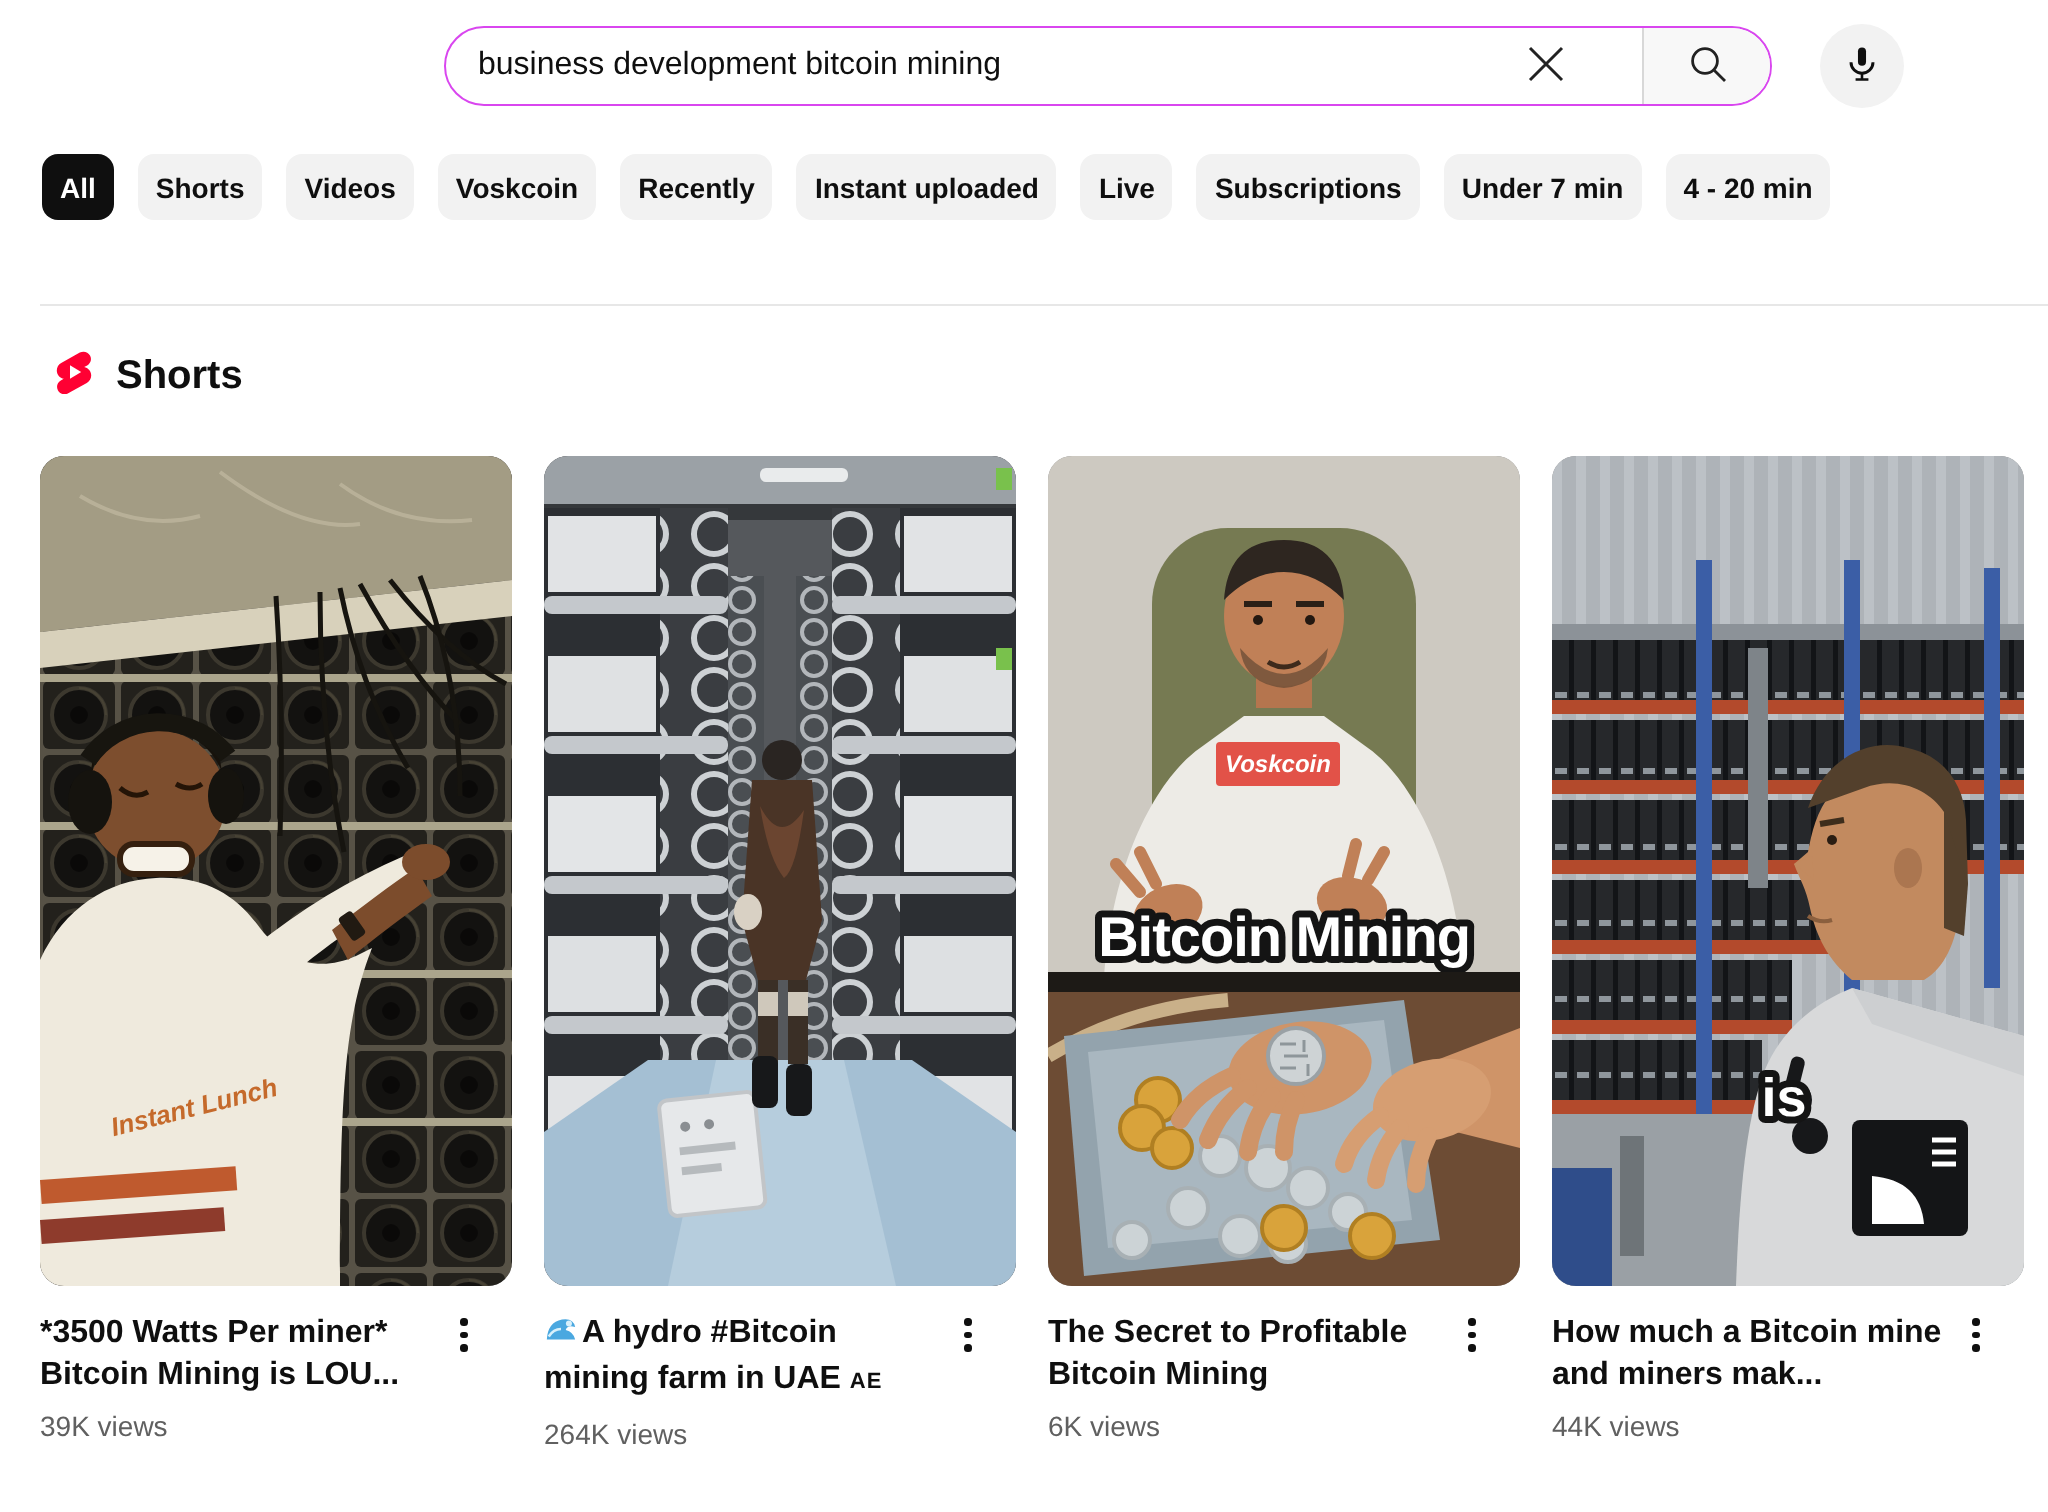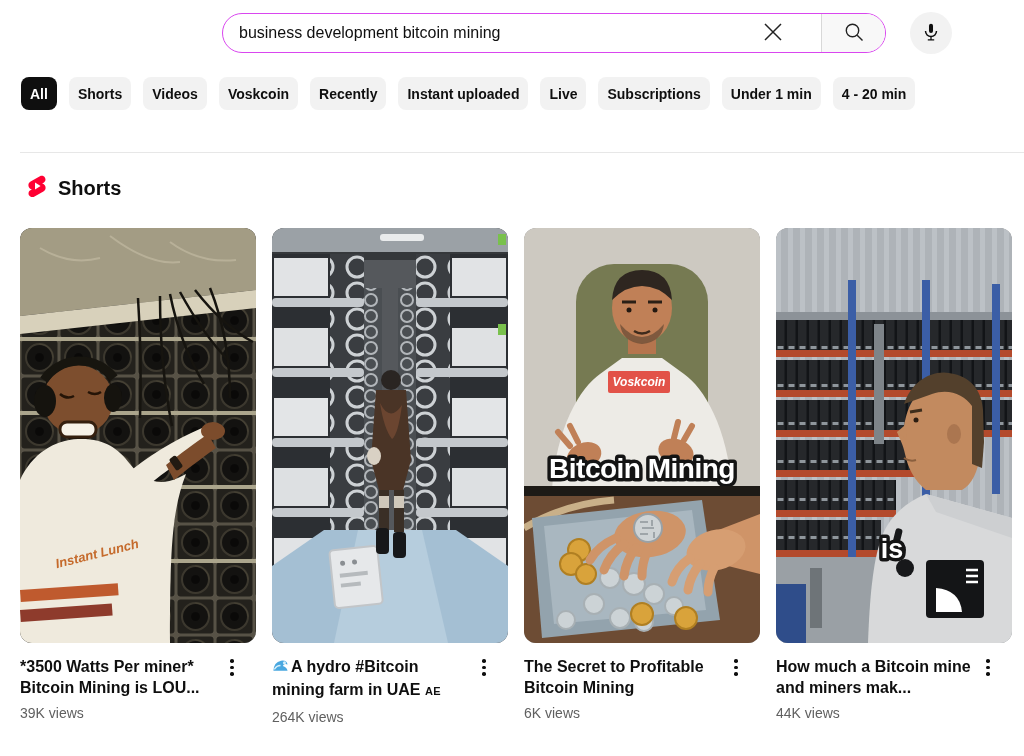--- a/index.html
+++ b/index.html
@@ -97,21 +97,21 @@
 
   <div class="chips">
     <button class="chip selected">All</button>
     <button class="chip">Shorts</button>
     <button class="chip">Videos</button>
     <button class="chip">Voskcoin</button>
     <button class="chip">Recently</button>
     <button class="chip">Instant uploaded</button>
     <button class="chip">Live</button>
     <button class="chip">Subscriptions</button>
-    <button class="chip">Under 1 min</button>
+    <button class="chip">Under 7 min</button>
     <button class="chip">4 - 20 min</button>
   </div>
   <div class="chips-divider"></div>
 
   <div class="section-header">
     <span>
       <svg width="22" height="22" viewBox="0 0 22 22">
         <path fill="#FF0033" d="M13.9 1.3c1.8-1 4.1-.4 5.1 1.4 1 1.8.4 4-1.4 5l-1.5.85c2 .4 3.5 2.1 3.5 4.2 0 1.55-.85 2.95-2.2 3.7l-9.3 5.2c-1.8 1-4.1.4-5.1-1.4-1-1.8-.4-4 1.4-5l1.5-.85c-2-.4-3.5-2.1-3.5-4.2 0-1.55.85-2.95 2.2-3.7l9.3-5.2z"></path>
         <path fill="#fff" d="M9 7.6 v6.8 l5.6-3.4 z"></path>
       </svg>

